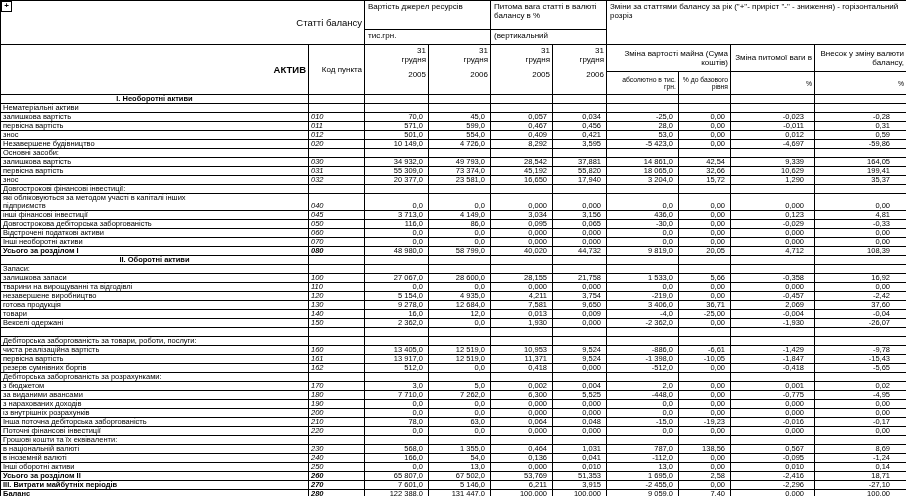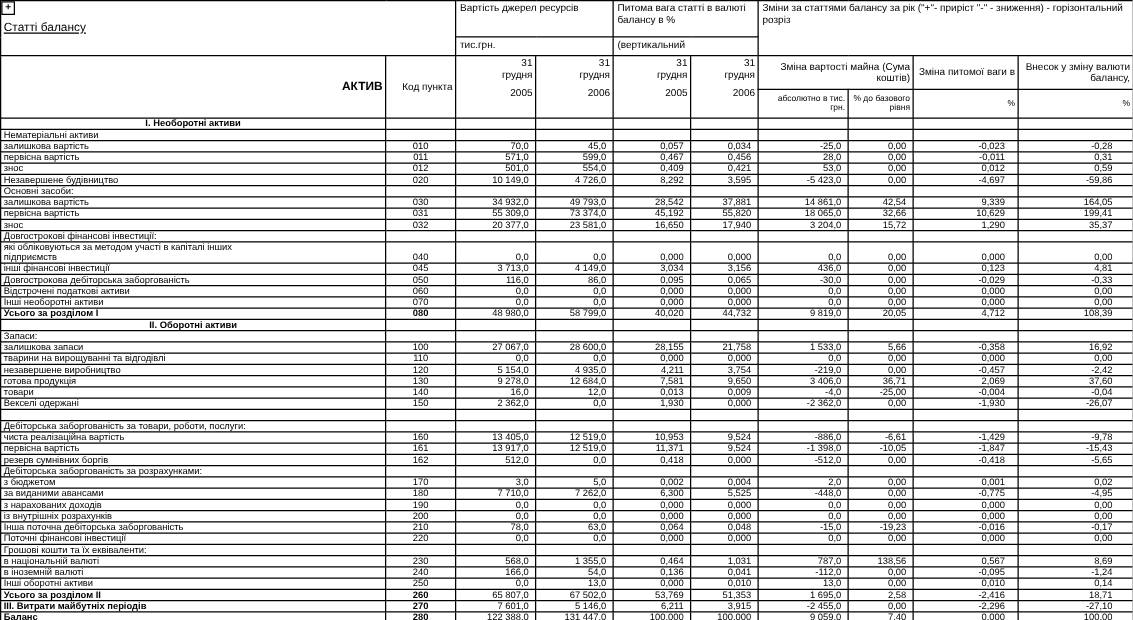--- a/index.html
+++ b/index.html
@@ -10,30 +10,30 @@
     position: relative;
   }
   table { border-collapse: collapse; table-layout: fixed; width: 906px; }
   th, td { border: 1px solid #000; padding: 0 2px; overflow: hidden; }
   thead th { font-weight: normal; font-size: 8px; line-height: 1.18; vertical-align: middle; text-align: right; white-space: normal; }
   .hl { text-align: left; vertical-align: top; padding: 1px 3px; }
   .h1 th { height: 26px; }
   .h1b th { height: 12px; }
   .h2 th { height: 26px; }
   .h3 th { height: 22px; font-size: 6.8px; line-height: 7px; }
-  .items-header { font-size: 9.5px; text-align: left; vertical-align: middle; text-decoration: underline; }
+  .items-header { font-size: 9.5px; text-align: right; vertical-align: middle; }
   .aktiv { font-weight: bold; font-size: 9.5px; }
   .date { vertical-align: top; padding-top: 2px; }
   .date div { line-height: 8.5px; }
   .date .yr { margin-top: 7px; }
   tbody td { font-size: 7.5px; line-height: 8px; height: 8px; vertical-align: bottom; white-space: nowrap; }
   td.label { text-align: left; white-space: pre-line; padding-left: 2px; }
   td.label.ind1 { }
   td.label.section { text-align: center; font-weight: bold; }
-  td.code { text-align: center; }
+  td.code { text-align: left; font-style: italic; }
   td.val { text-align: right; padding-right: 5px; }
   td.val.p9 { padding-right: 10px; }
   td.val.p10 { padding-right: 16px; }
   tr.bold-row td.label, tr.bold-row td.code { font-weight: bold; }
   .move-handle {
     position: absolute; top: 1px; left: 1px; width: 9px; height: 9px;
     border: 1px solid #000; background: #fff; z-index: 2;
     font-size: 8px; line-height: 8px; text-align: center; font-weight: bold;
   }
 </style>

